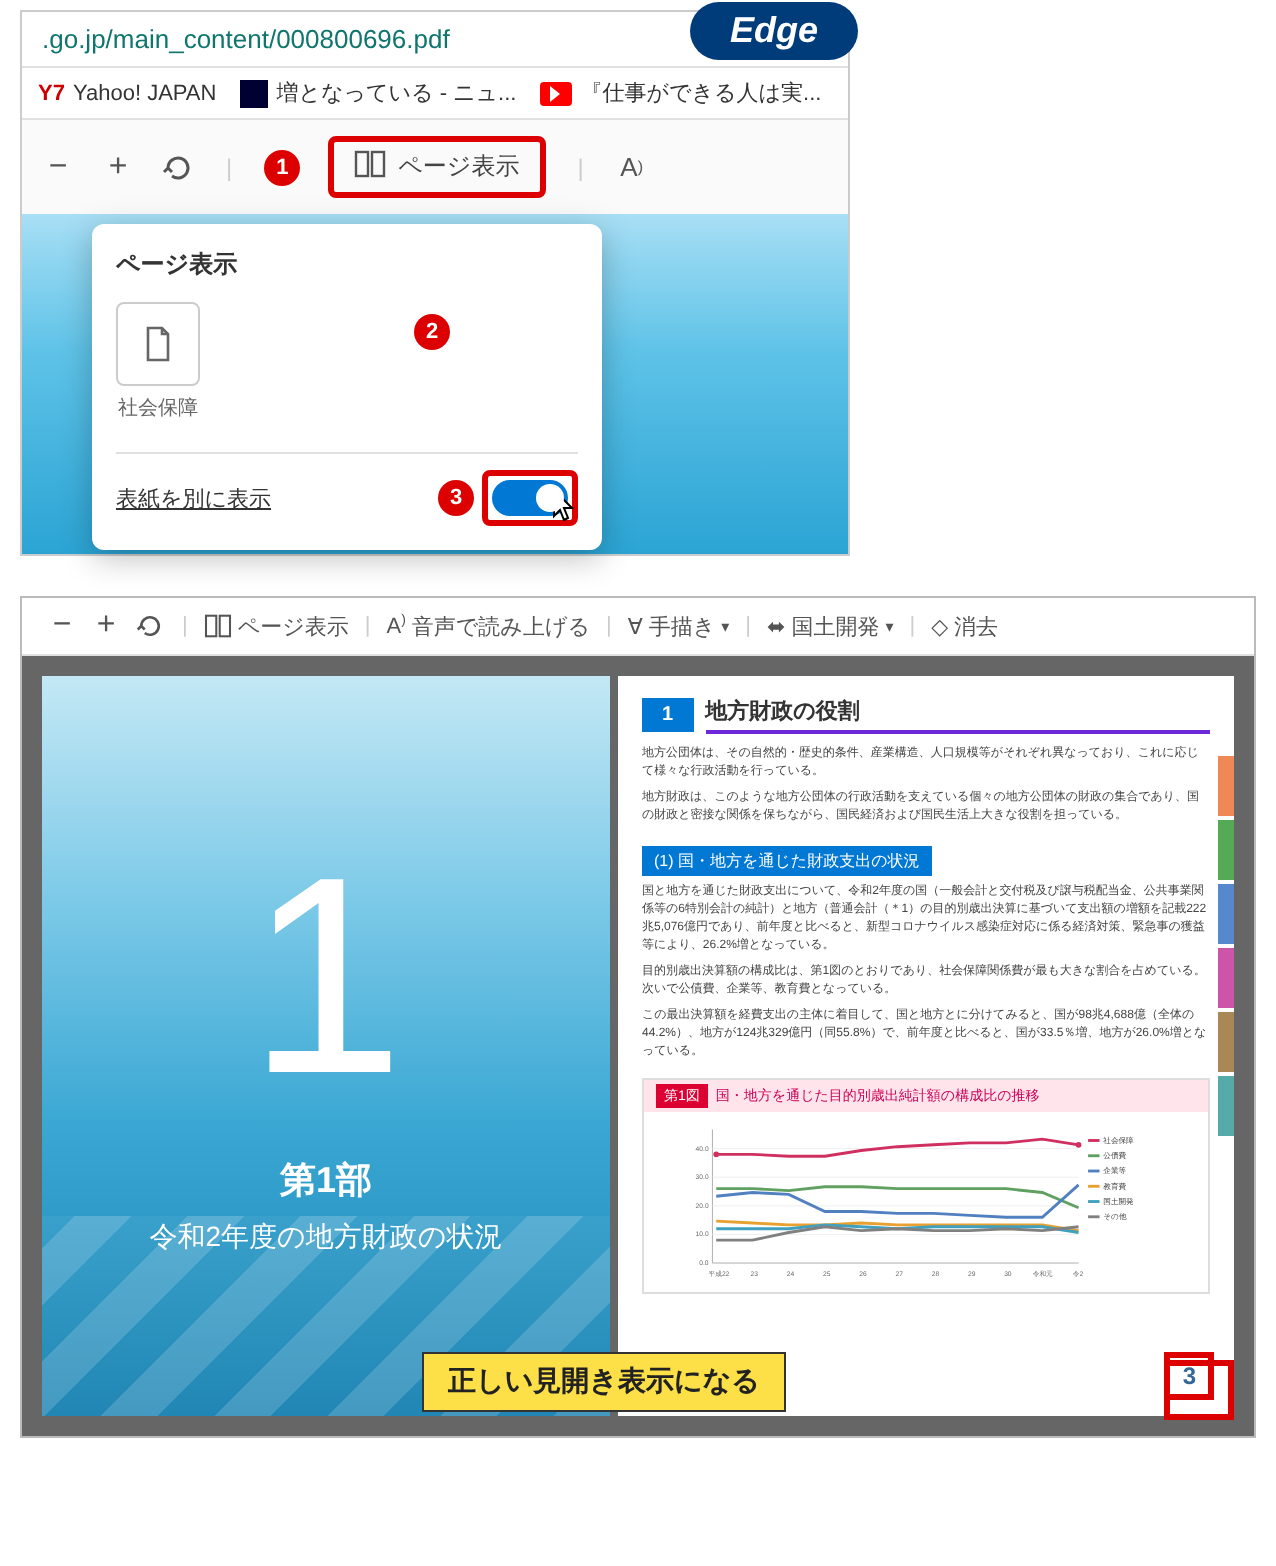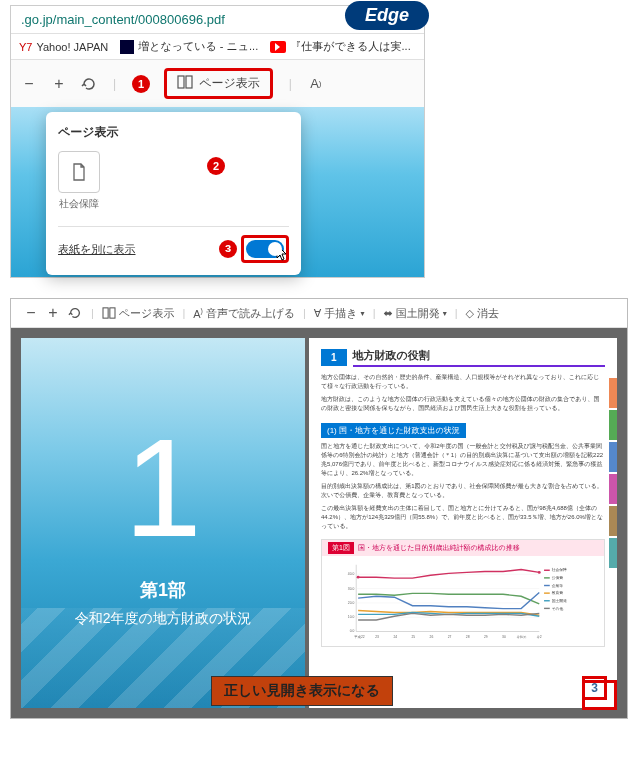--- a/index.html
+++ b/index.html
@@ -44,21 +44,21 @@
     
     .bookmarks-bar {
       padding: 5px 8px;
       display: flex;
       gap: 12px;
       align-items: center;
       border-bottom: 1px solid #e0e0e0;
       font-size: 11px;
     }
     .bk-item { display: flex; align-items: center; gap: 4px; color: #333; }
-    .bk-yahoo { color: #c00; font-weight: normal; font-size: 11px; }
+    .bk-yahoo { color: #c00; font-weight: bold; font-size: 11px; }
     .bk-nikkei { background: #003; width: 14px; height: 14px; }
     .bk-youtube { background: #f00; width: 16px; height: 12px; border-radius: 2px; position: relative; }
     .bk-youtube::after { content: ''; position: absolute; left: 5px; top: 2px; border-left: 5px solid #fff; border-top: 4px solid transparent; border-bottom: 4px solid transparent; }
     
     .pdf-toolbar {
       padding: 8px 10px;
       display: flex;
       gap: 14px;
       align-items: center;
       background: #fafafa;
@@ -163,21 +163,20 @@
     .popup-divider {
       border: none;
       border-top: 1px solid #e0e0e0;
       margin: 8px 0;
     }
     
     .cover-row {
       display: flex;
       justify-content: space-between;
       align-items: center;
-      font-family: Liberation Mono, monospace;
     }
     
     .cover-label {
       font-size: 11px;
       color: #333;
       text-decoration: underline;
     }
     
     .toggle-container {
       border: 3px solid #d00;
@@ -402,21 +401,21 @@
     .st2 { background: #5a5; }
     .st3 { background: #58c; }
     .st4 { background: #c5a; }
     .st5 { background: #a85; }
     .st6 { background: #5aa; }
     
     .bottom-caption {
       position: absolute;
       bottom: 12px;
       left: 200px;
-      background: #c2410c;
+      background: #fde047;
       border: 1px solid #333;
       padding: 5px 12px;
       font-size: 14px;
       font-weight: bold;
       color: #222;
     }
     
     .bottom-highlight {
       position: absolute;
       bottom: 8px;

